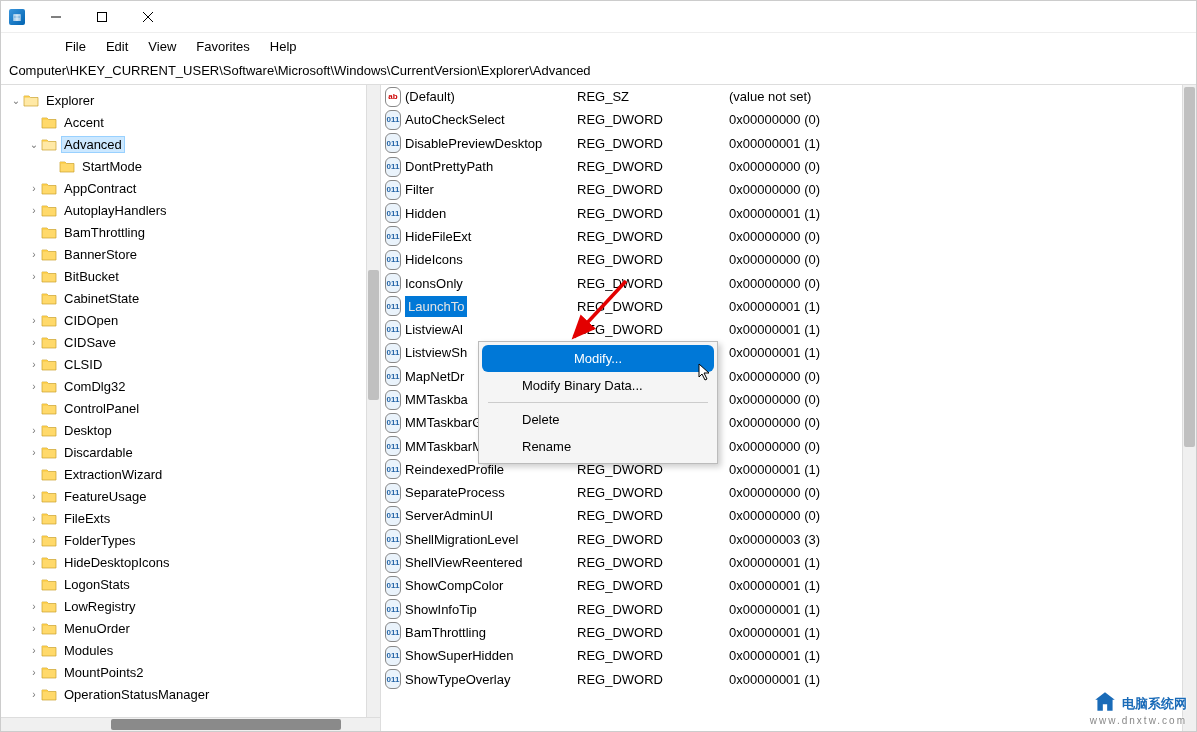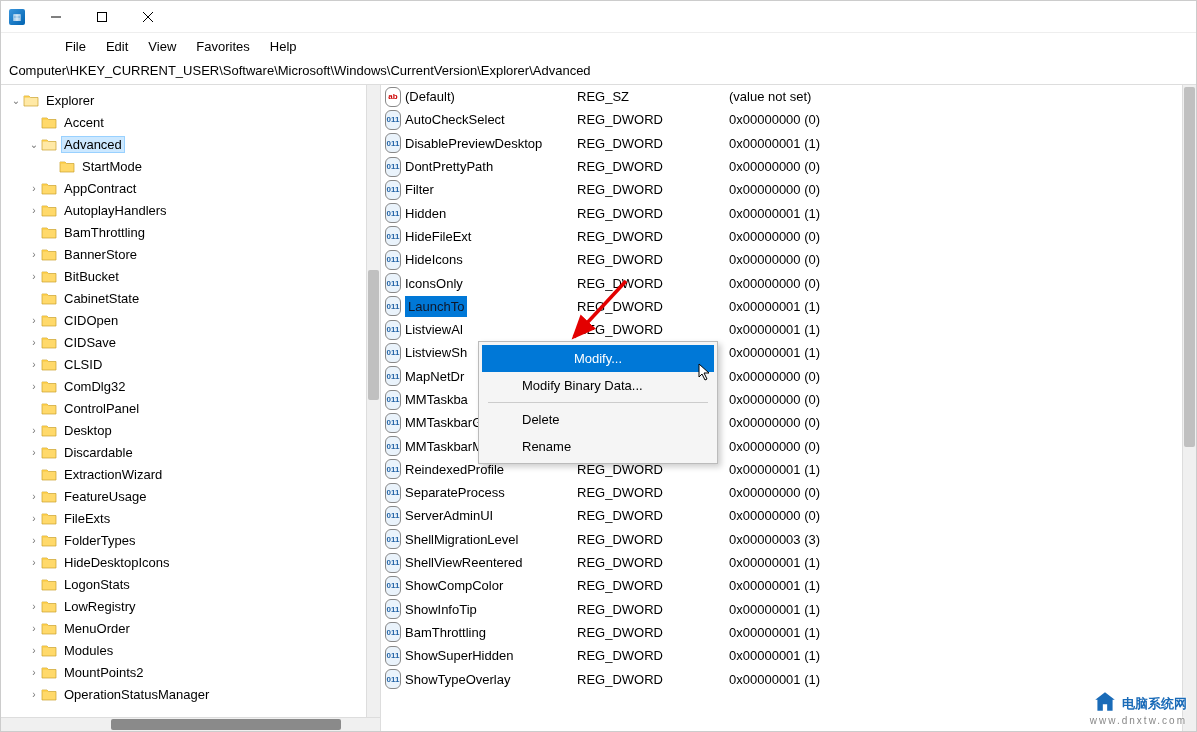--- a/index.html
+++ b/index.html
@@ -24,30 +24,30 @@
 .indent-2 { margin-left: 18px; }
 .indent-3 { margin-left: 36px; }
 .list-panel { flex: 1; display: flex; flex-direction: column; overflow: hidden; }
 .list-header { display: flex; height: 28px; border-bottom: 1px solid #ddd; }
 .list-header div { padding: 5px 8px; border-right: 1px solid #eee; font-size: 13px; }
 .col-name { width: 196px; }
 .col-type { width: 152px; }
 .col-data { flex: 1; }
 .list-rows { flex: 1; overflow-y: auto; }
 .list-row { display: flex; height: 23.3px; align-items: center; }
-.list-row.selected .cell-name-text { background:#0078d7; color:#0f172a; padding:3px 3px; }
+.list-row.selected .cell-name-text { background:#0078d7; color:#e5e5e5; padding:3px 3px; }
 .cell-name { width: 196px; display: flex; align-items: center; padding-left: 4px; overflow:hidden; white-space:nowrap;}
 .cell-type { width: 152px; white-space:nowrap;}
 .cell-data { flex: 1; white-space:nowrap;}
 .val-ico { width:16px; height:20px; margin-right:4px; flex-shrink:0; display:inline-flex;align-items:center;justify-content:center;font-size:8px;font-weight:bold;border:1px solid #888;border-radius:6px; }
 .val-ico.sz { background:#fff;color:#c00; }
 .val-ico.dw { background:#eaf3fb;color:#2666a8; }
 .context-menu { position:absolute; background:#f5f5f5; border:1px solid #bbb; box-shadow: 3px 3px 6px rgba(0,0,0,.2); width:240px; z-index:10; padding:3px;}
 .context-menu .menu-item { padding:6px 10px 6px 40px; font-size:13px; }
-.context-menu .menu-item.highlighted { background:#0078d7; color:#fff; }
+.context-menu .menu-item.highlighted { background:#0078d7; color:#fff;border-radius:6px; }
 .context-menu .sep { height:1px; background:#ccc; margin:3px 6px; }
 .vscroll-track { position:absolute; right:0; top:0; bottom:0; width:14px; background:#f0f0f0; border-left:1px solid #ddd;}
 .vscroll-thumb { position:absolute; left:1px; right:1px; background:#c0c0c0; border-radius:2px;}
 .hscroll-tree { position:absolute; bottom:0; left:0; right:0; height:14px; background:#f0f0f0; border-top:1px solid #ddd;}
 .hscroll-thumb { position:absolute; top:1px; bottom:1px; background:#8a8a8a; border-radius:2px;}
 .arrow-annot { position:absolute; z-index:9; pointer-events:none;}
 .cursor-annot { position:absolute; z-index:11; pointer-events:none; font-size:16px;}
 .watermark { position:absolute; right:10px; bottom:6px; text-align:right; color:#1a6bb8; font-weight:bold; font-size:22px; z-index:20; text-shadow:0 0 3px #fff,0 0 3px #fff;}
 .watermark .sub { font-size:10px; color:#888; letter-spacing:2px; font-weight:normal;}
 .watermark .logo{display:inline-block;width:26px;height:26px;vertical-align:middle;margin-right:4px;}

